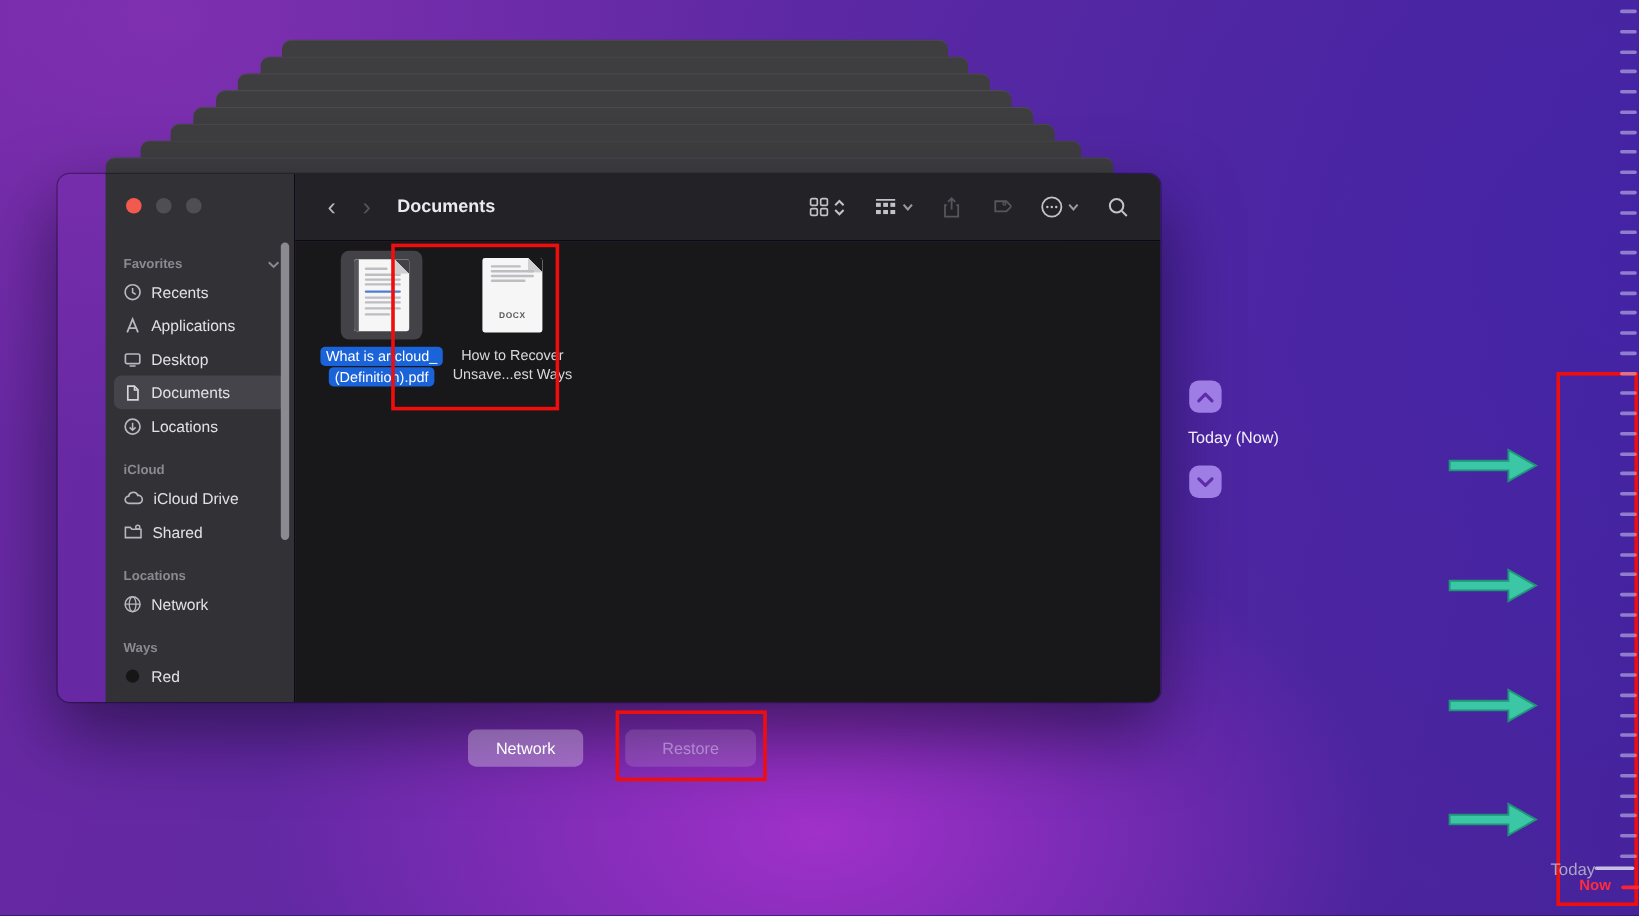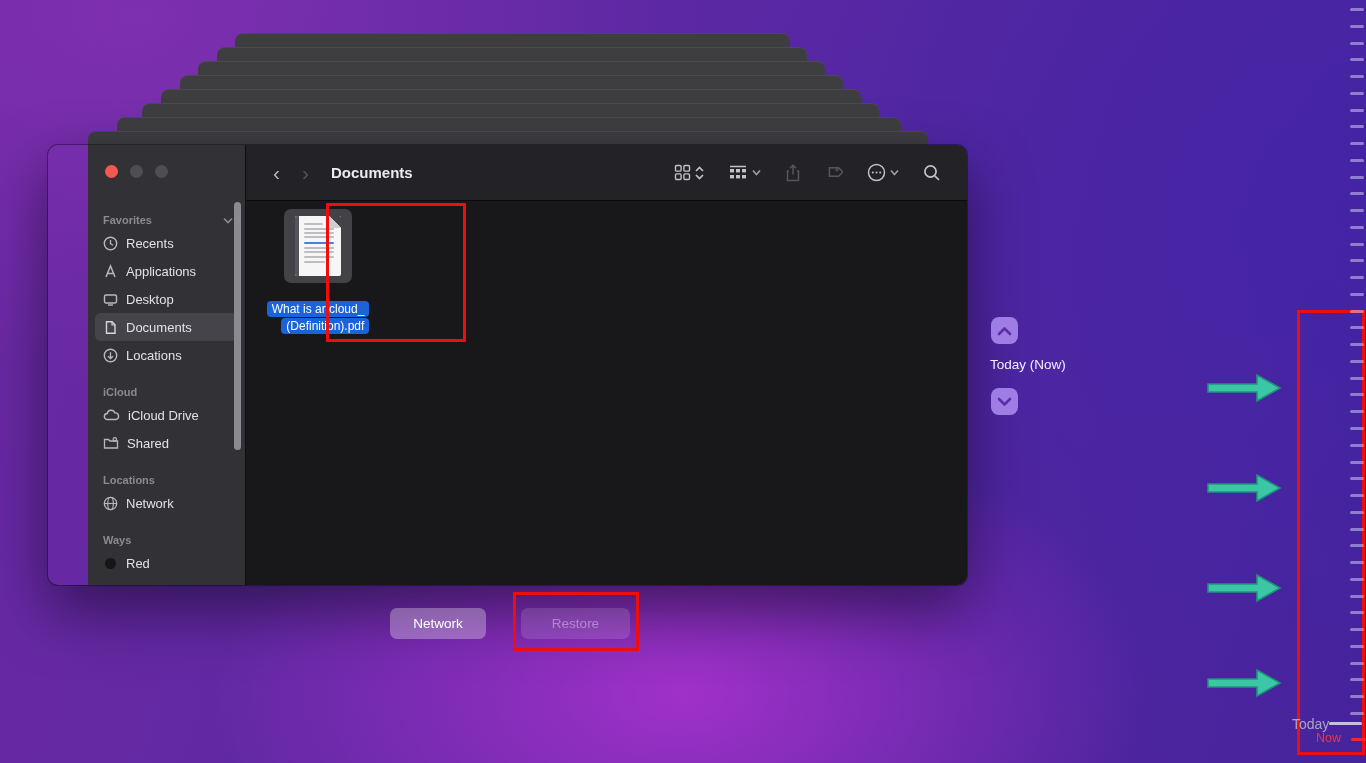--- a/index.html
+++ b/index.html
@@ -63,21 +63,21 @@
   .tile{width:68px;height:74px;border-radius:7px;display:flex;align-items:center;justify-content:center;}
   .tile.sel{background:#434247;}
   .page{position:relative;width:46px;height:60px;background:#f6f6f6;border-radius:2px;overflow:hidden;}
   .fold{position:absolute;top:0;right:0;width:12px;height:12px;
         background:linear-gradient(to bottom left,var(--behind,#18171a) 50%,#cfcfcf 50%);}
   .bind{position:absolute;left:0;top:0;bottom:0;width:4px;background:#55545a;}
   .tline{position:absolute;left:9px;right:7px;height:2px;background:#bdbdc2;border-radius:1px;}
   .tline.blue{background:#4a7fd4;}
   .docx-txt{position:absolute;bottom:10px;width:100%;text-align:center;
             font-size:7px;letter-spacing:.5px;color:#5a5a5e;font-weight:700;}
-  .fname{margin-top:17px;text-align:right;font-size:12px;line-height:16px;color:#d9d8dd;}
+  .fname{margin-top:5px;text-align:center;font-size:12px;line-height:16px;color:#d9d8dd;}
   .fname .hl{display:inline-block;background:#1a63d8;color:#fff;border-radius:4px;
              padding:0 5px;margin-top:1px;}
   
   .redbox{position:absolute;border:3px solid #ef0e0e;}
   .rb-file{left:326px;top:203px;width:134px;height:133px;}
   .rb-restore{left:513px;top:592px;width:120px;height:53px;}
   .rb-timeline{left:1297px;top:310px;width:62px;height:439px;}
   
   .btn{position:absolute;height:31px;border-radius:7px;border:none;
        font-family:inherit;font-size:13.5px;display:flex;align-items:center;justify-content:center;}
@@ -88,21 +88,21 @@
           display:flex;align-items:center;justify-content:center;}
   .navbtn.up{top:317px;} .navbtn.down{top:388px;}
   .timenav-label{position:absolute;left:990px;top:357px;color:#f2eefb;font-size:13.5px;}
   
   .garrow{position:absolute;left:1205px;width:78px;height:32px;}
   
   .tick{position:absolute;right:2px;width:14px;height:3px;border-radius:2px;
         background:rgba(206,198,240,.55);}
   .today-label{position:absolute;left:1292px;top:716px;font-size:14px;color:#aaa5c2;}
   .today-line{position:absolute;left:1329px;top:722px;width:33px;height:3px;background:#c6bfe2;border-radius:2px;}
-  .now-label{position:absolute;left:1316px;top:731px;font-size:12.5px;font-weight:400;color:#ff2d3c;}
+  .now-label{position:absolute;left:1316px;top:731px;font-size:12.5px;font-weight:700;color:#ff2d3c;}
   .now-line{position:absolute;left:1351px;top:738px;width:15px;height:3px;background:#ff2230;border-radius:2px;}
 </style>
 </head>
 <body>
 
 <div id="stage">
 
   <div class="casc c1"></div>
   <div class="casc c2"></div>
   <div class="casc c3"></div>
@@ -302,20 +302,36 @@
               <div class="tline" style="top:40px"></div>
               <div class="tline" style="top:45px;right:16px"></div>
             </div>
           </div>
           <div class="fname">
             <span class="hl">What is ar cloud_</span><br>
             <span class="hl">(Definition).pdf</span>
           </div>
         </div>
 
+        <div class="file file-docx">
+          <div class="tile">
+            <div class="page" style="width:50px;height:62px">
+              <div class="fold"></div>
+              <div class="tline" style="top:6px;left:7px;right:18px"></div>
+              <div class="tline" style="top:10px;left:7px"></div>
+              <div class="tline" style="top:14px;left:7px"></div>
+              <div class="tline" style="top:18px;left:7px;right:14px"></div>
+              <div class="docx-txt">DOCX</div>
+            </div>
+          </div>
+          <div class="fname">
+            <span>How to Recover</span><br>
+            <span>Unsave...est Ways</span>
+          </div>
+        </div>
 
       </div>
     </div>
   </div>
 
   <div class="redbox rb-file"></div>
   <div class="redbox rb-restore"></div>
   <div class="redbox rb-timeline"></div>
 
   <button class="btn btn-cancel">Network</button>

